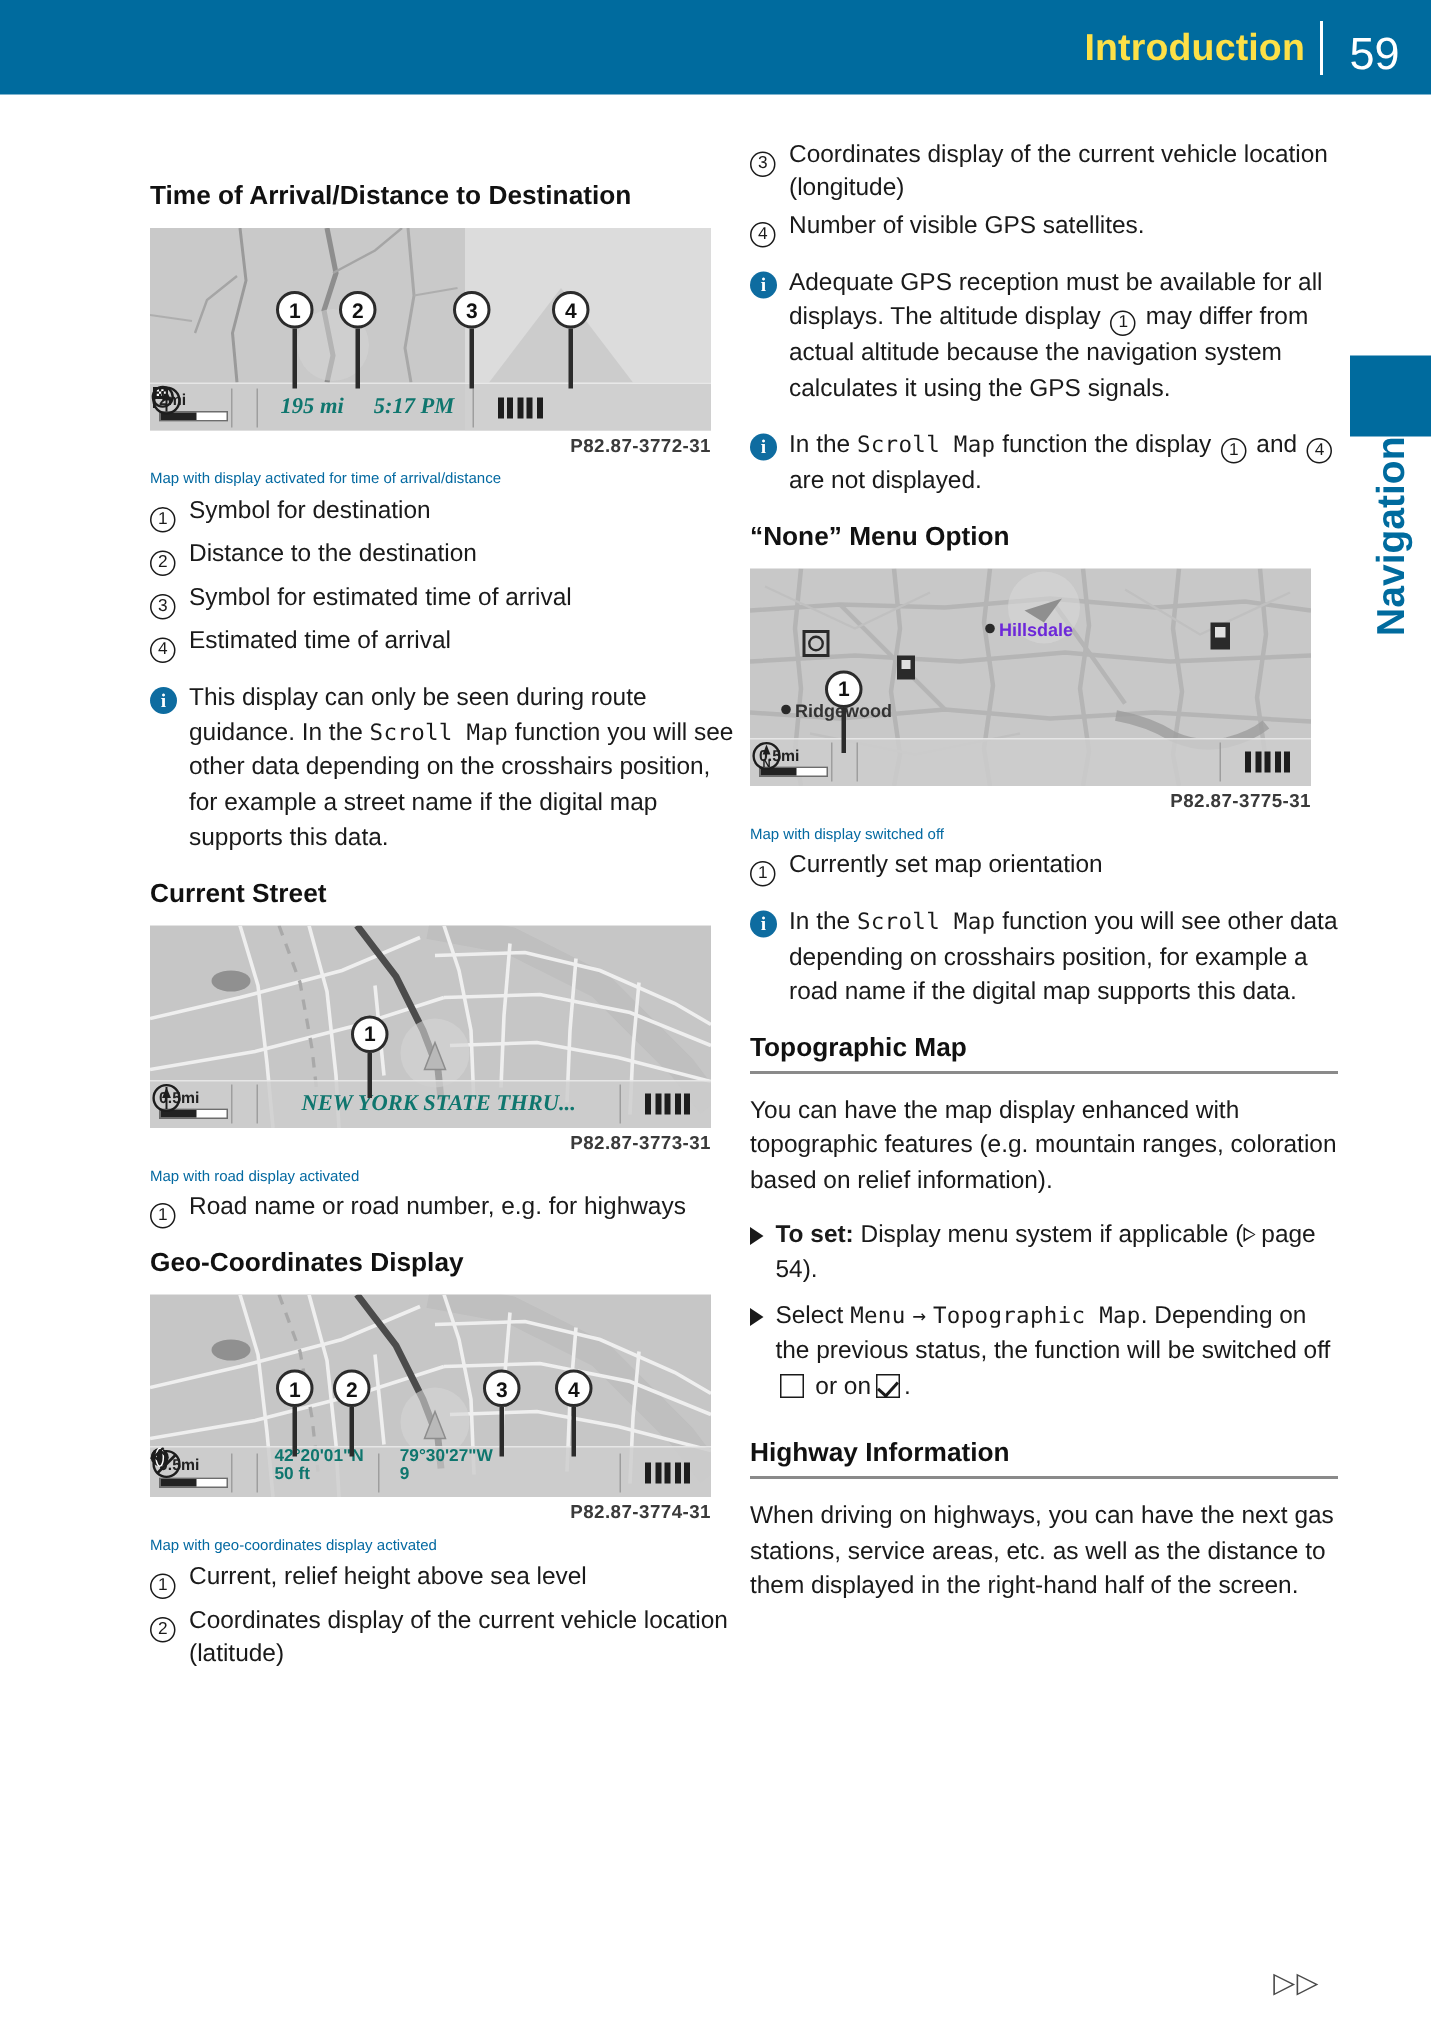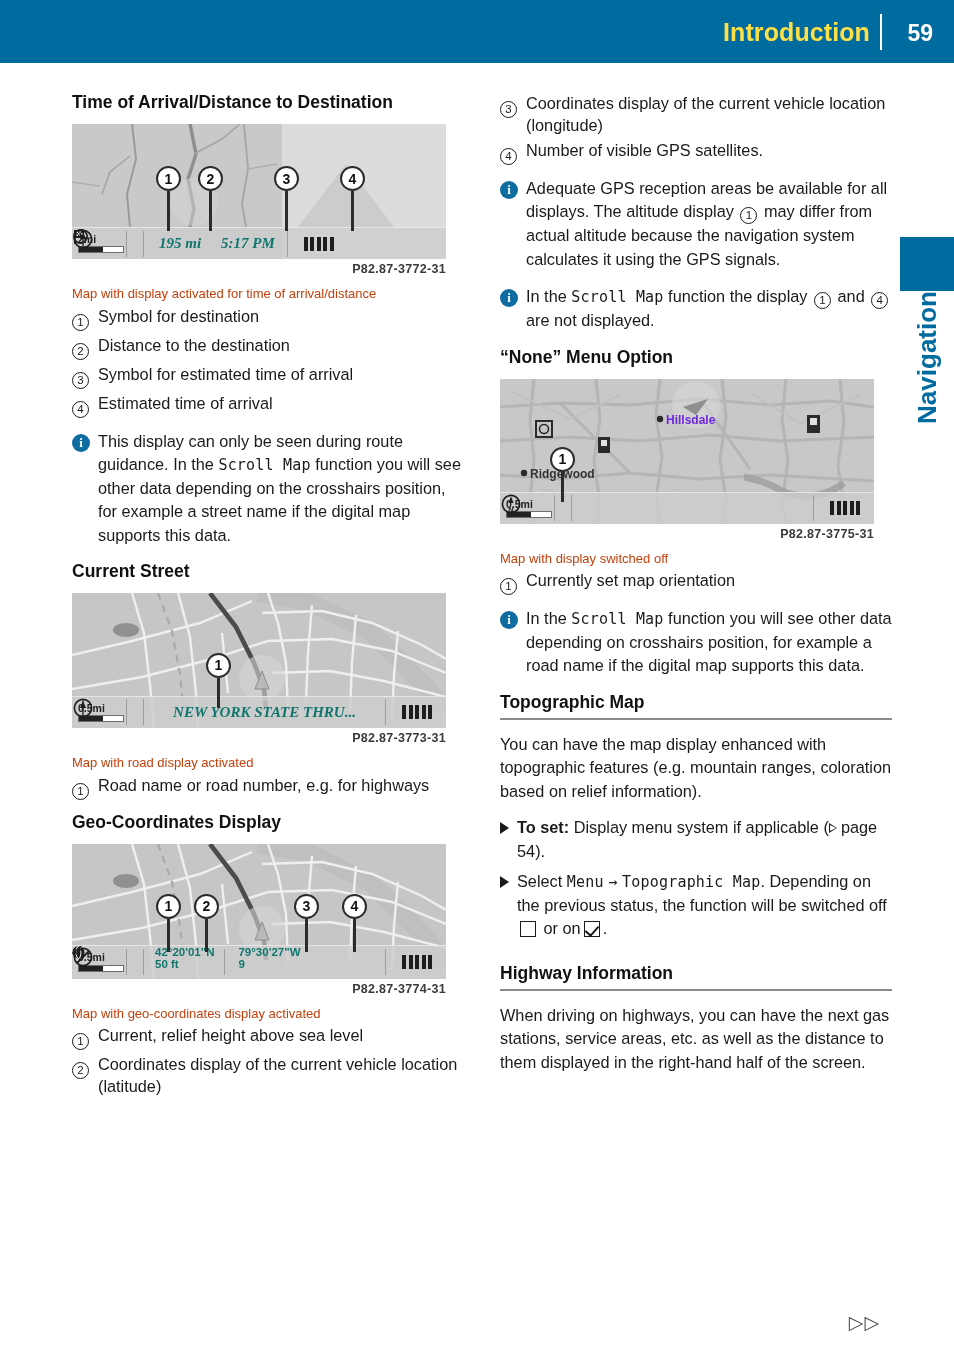--- a/index.html
+++ b/index.html
@@ -23,21 +23,21 @@
     position: absolute; right: 84px; top: 18px;
     font-size: 25px; font-weight: bold; color: #fde047;
     letter-spacing: 0.1px;
   }
   .header-rule {
     position: absolute; right: 72px; top: 14px;
     width: 2px; height: 36px; background: #ffffff;
   }
   .header-page {
     position: absolute; right: 21px; top: 20px;
-    font-size: 23px; font-weight: bold; color: #ffffff; text-align: right;
+    font-size: 30px; font-weight: normal; color: #ffffff; text-align: right;
   }
 
   
   .side-tab {
     position: absolute; right: 0; top: 237px;
     width: 54px; height: 54px; background: #006b9e;
   }
   .side-label {
     position: absolute; right: 4px; top: 291px;
     width: 46px; height: 230px;
@@ -45,39 +45,39 @@
   }
   .side-label span {
     writing-mode: vertical-rl;
     transform: rotate(180deg);
     font-size: 26px; font-weight: bold; color: #006b9e;
     letter-spacing: 0px; white-space: nowrap;
   }
 
   
   .col { position: absolute; top: 92px; width: 392px; }
-  .col-left  { left: 72px; }
+  .col-left  { left: 100px; margin-top: 28px; }
   .col-right { left: 500px; }
 
   h2.sec {
     font-size: 17.5px; font-weight: bold; margin: 0 0 11px 0;
     line-height: 1.2; color: #111;
   }
   h2.sec.ruled {
     border-bottom: 2px solid #8a8a8a;
     padding-bottom: 5px; margin-bottom: 13px;
   }
 
   p.body {
     font-size: 16.3px; line-height: 1.44; margin: 0 0 13px 0;
     color: #1a1a1a;
   }
   p.caption {
-    font-size: 13px; line-height: 1.35; margin: 9px 0 2px 0;
-    color: #c2410c;
+    font-size: 10px; line-height: 1.35; margin: 9px 0 2px 0;
+    color: #0369a1;
   }
   .mono { font-family: "DejaVu Sans Mono", "Liberation Mono", monospace; font-size: 15px; letter-spacing: 0.2px; }
 
   
   ul.legend { list-style: none; margin: 0 0 12px 0; padding: 0; }
   ul.legend li {
     display: flex; align-items: flex-start;
     font-size: 16.3px; line-height: 1.35; margin-bottom: 3px;
   }
   ul.legend li .num {
@@ -522,21 +522,21 @@
         <span>Coordinates display of the current vehicle location (longitude)</span>
       </li>
     <li>
         <span class="num"><span class="circnum">4</span></span>
         <span>Number of visible GPS satellites.</span>
       </li>
   </ul>
 
   <div class="note">
     <div class="i-icon">i</div>
-    <div class="note-text"><span>Adequate GPS reception areas be available for all displays. The altitude display </span><span class="circnum inline">1</span><span> may differ from actual altitude because the navigation system calculates it using the GPS signals.</span></div>
+    <div class="note-text"><span>Adequate GPS reception must be available for all displays. The altitude display </span><span class="circnum inline">1</span><span> may differ from actual altitude because the navigation system calculates it using the GPS signals.</span></div>
   </div>
 
   <div class="note">
     <div class="i-icon">i</div>
     <div class="note-text"><span>In the </span><span class="mono">Scroll Map</span><span> function the display </span><span class="circnum inline">1</span><span> and </span><span class="circnum inline">4</span><span> are not displayed.</span></div>
   </div>
 
   <h2 class="sec">“None” Menu Option</h2>
 
   <div class="fig">

